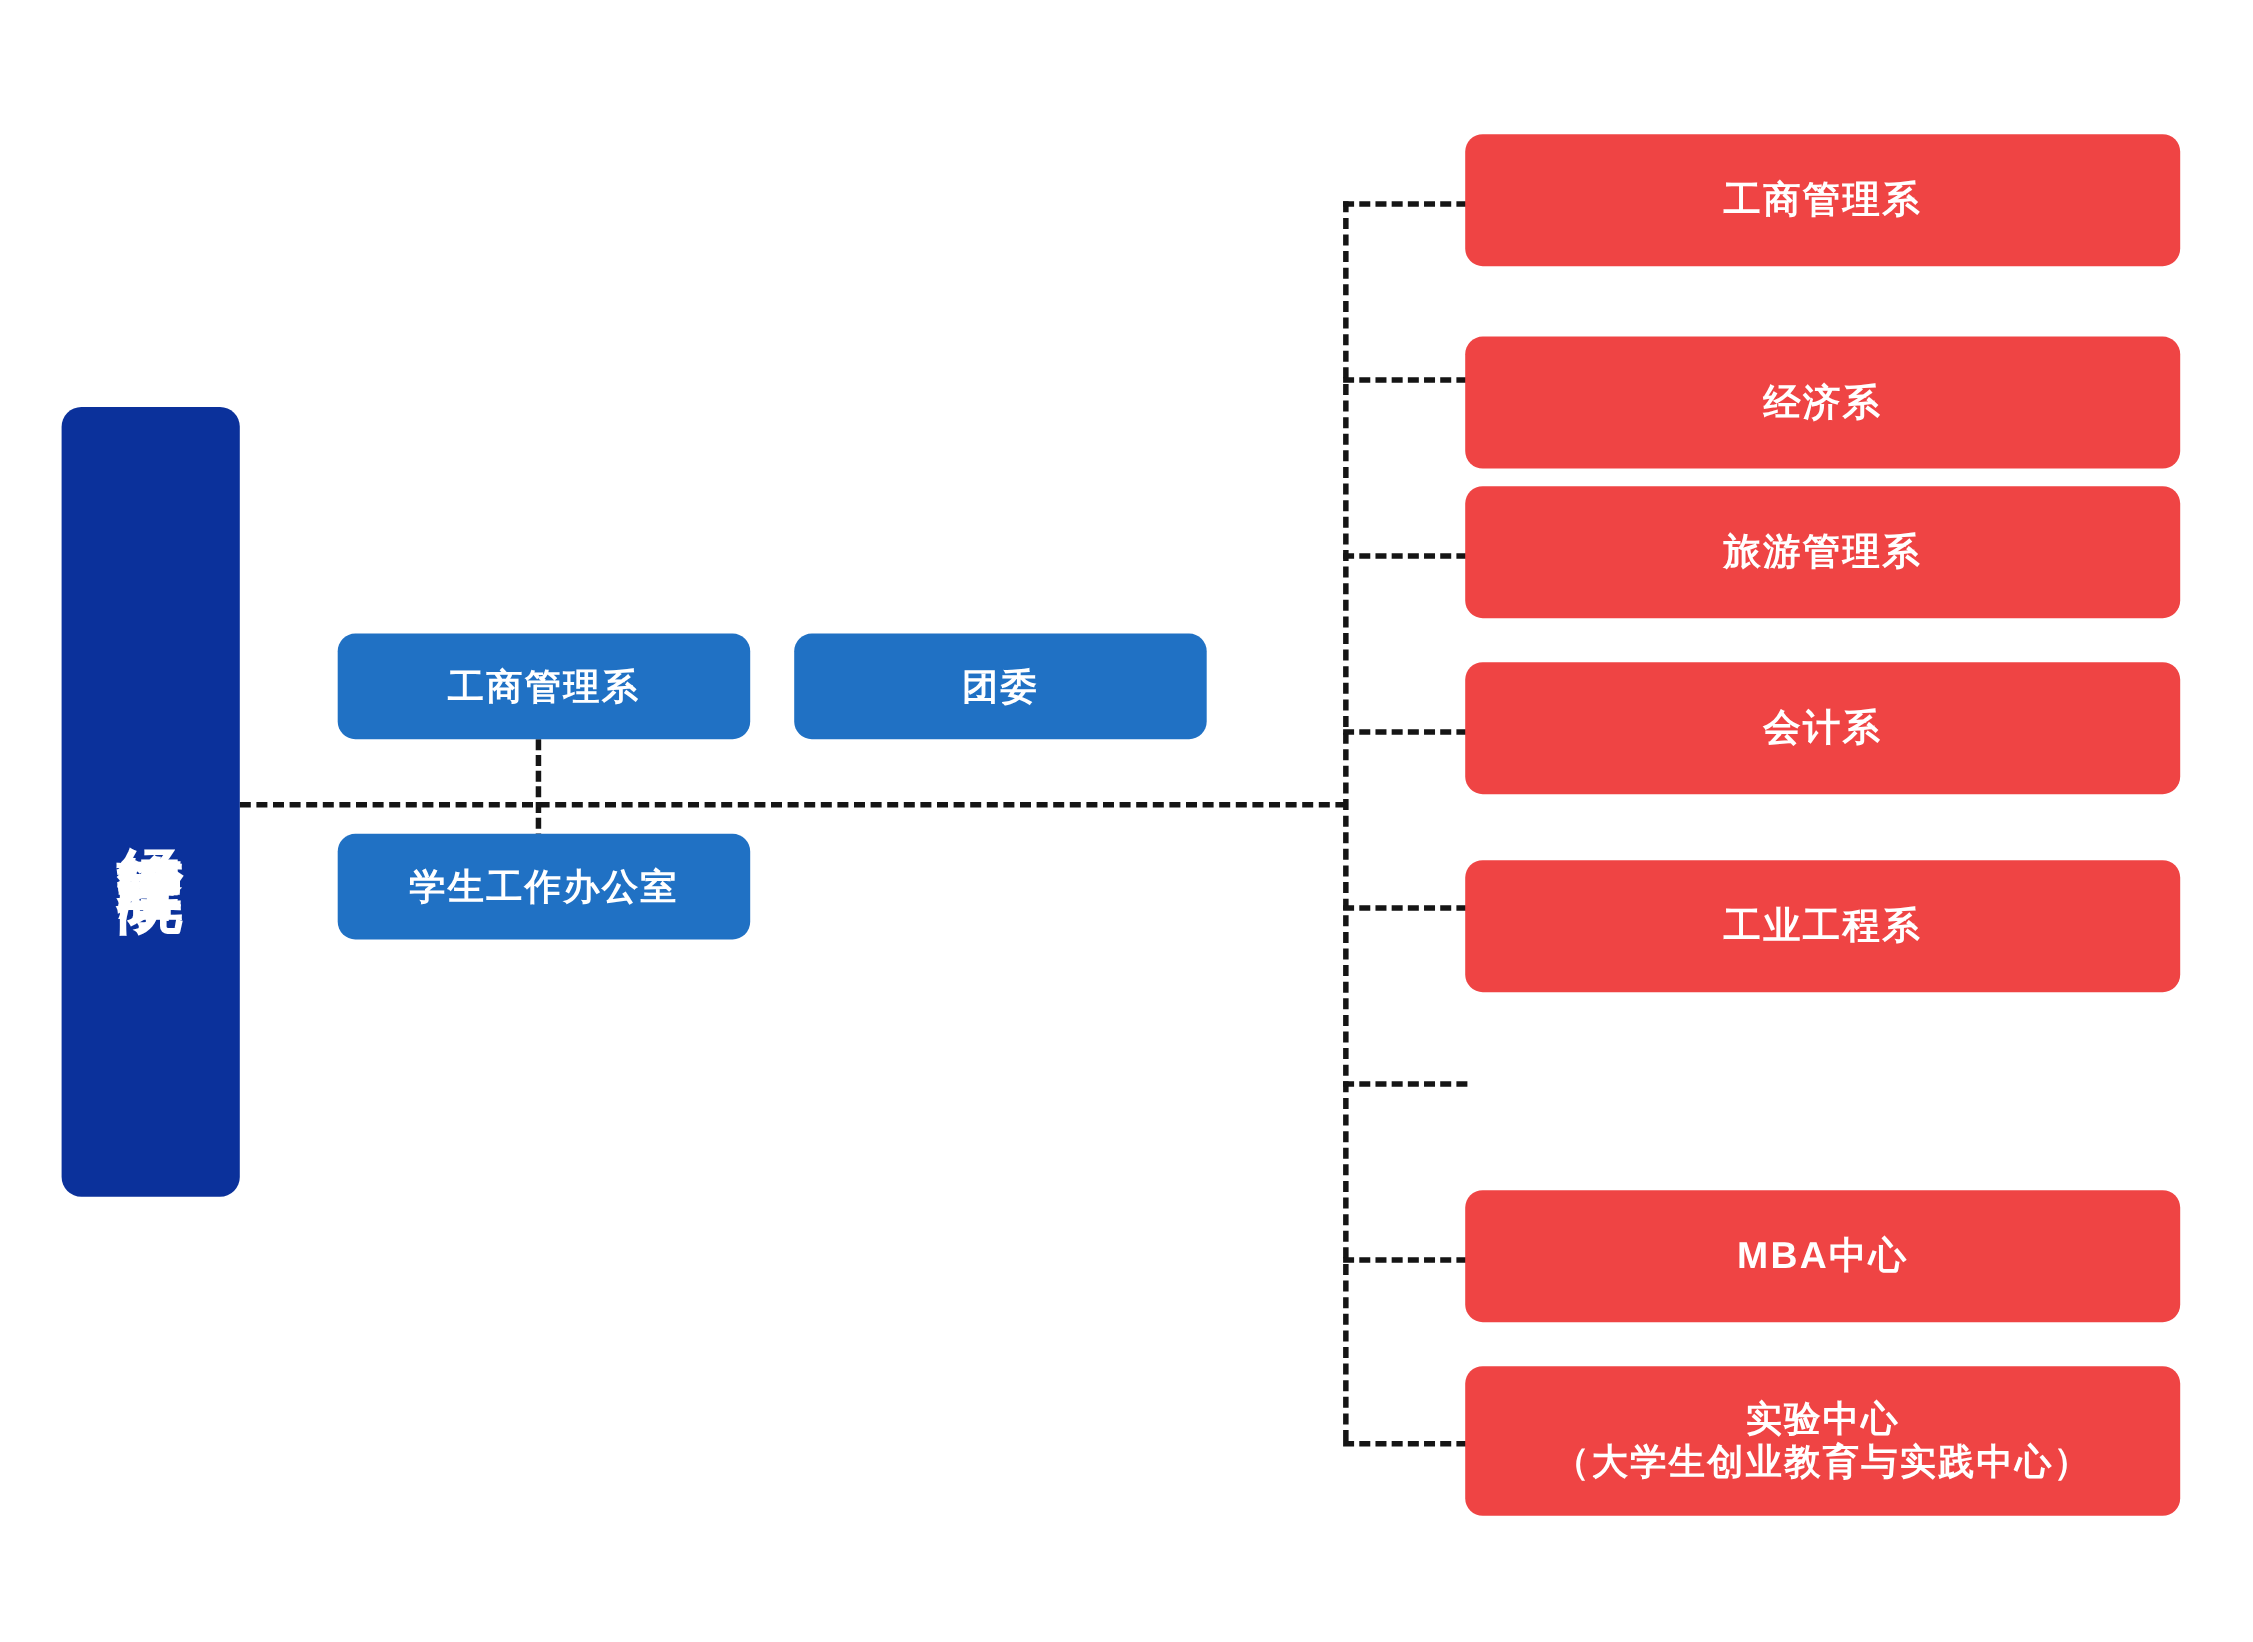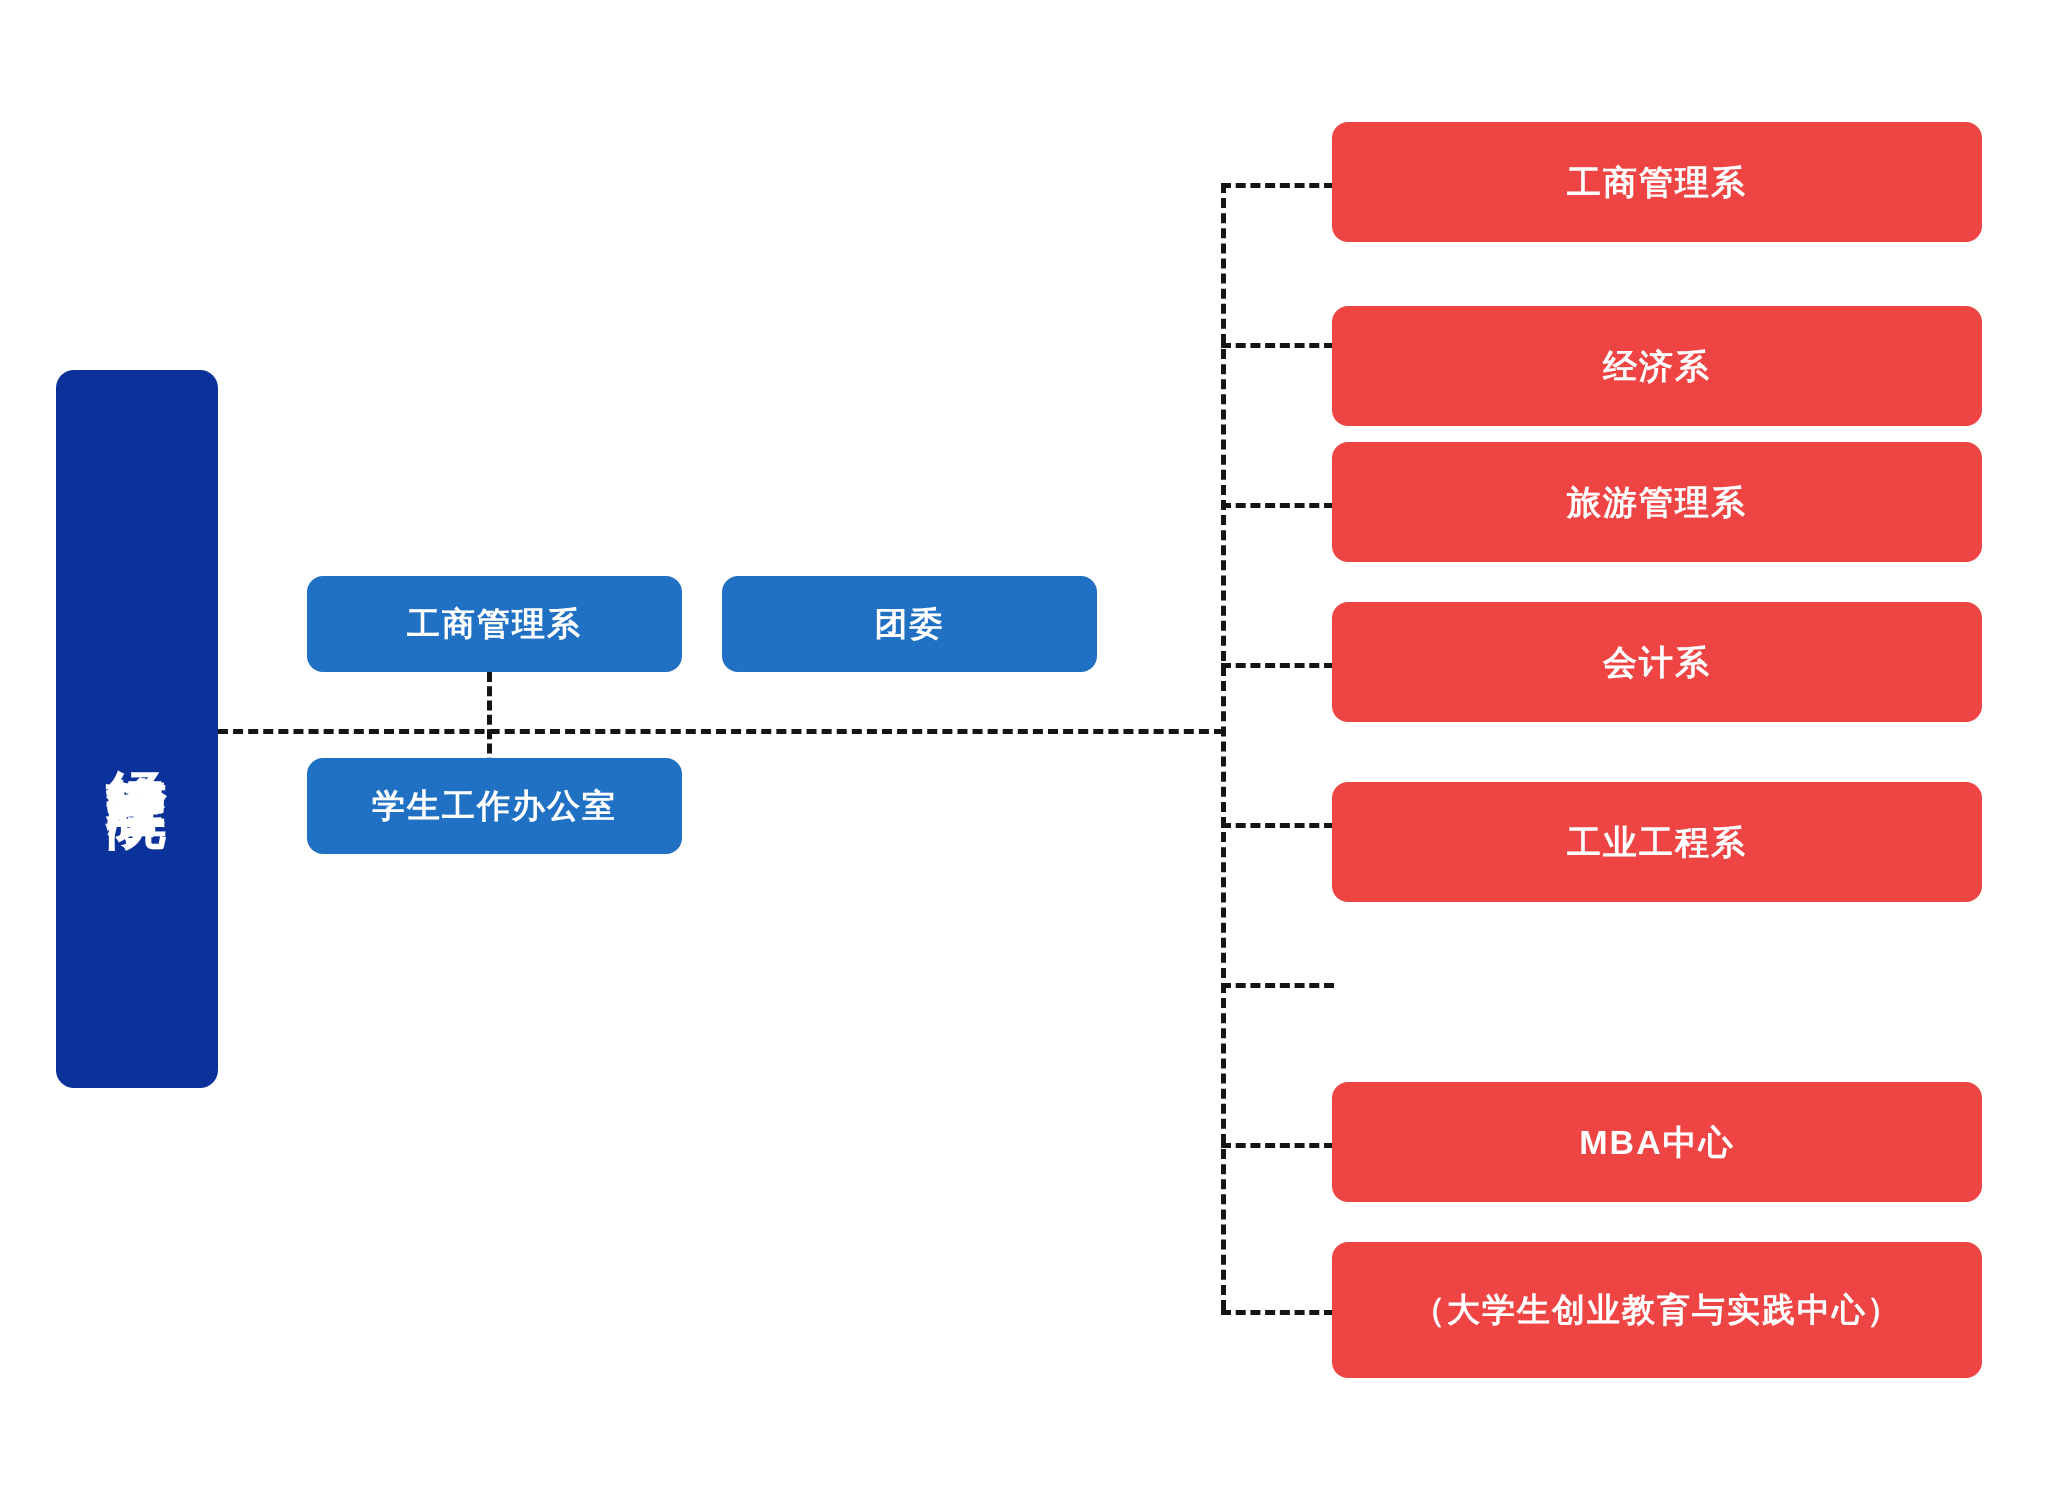--- a/index.html
+++ b/index.html
@@ -152,17 +152,18 @@
 
   <div class="node node-dept" style="top:602px;">会计系</div>
 
   <div class="node node-dept" style="top:762px;margin-top:20px;">工业工程系</div>
 
 
   <div class="node node-dept" style="top:1082px;">MBA中心</div>
 
   <div class="node node-dept tall" style="top:1242px;">
     <span class="multiline">
+      <span class="l1">实验中心</span>
       <span class="l2">（大学生创业教育与实践中心）</span>
     </span>
   </div>
 
 </div>
 
 </body></html>

